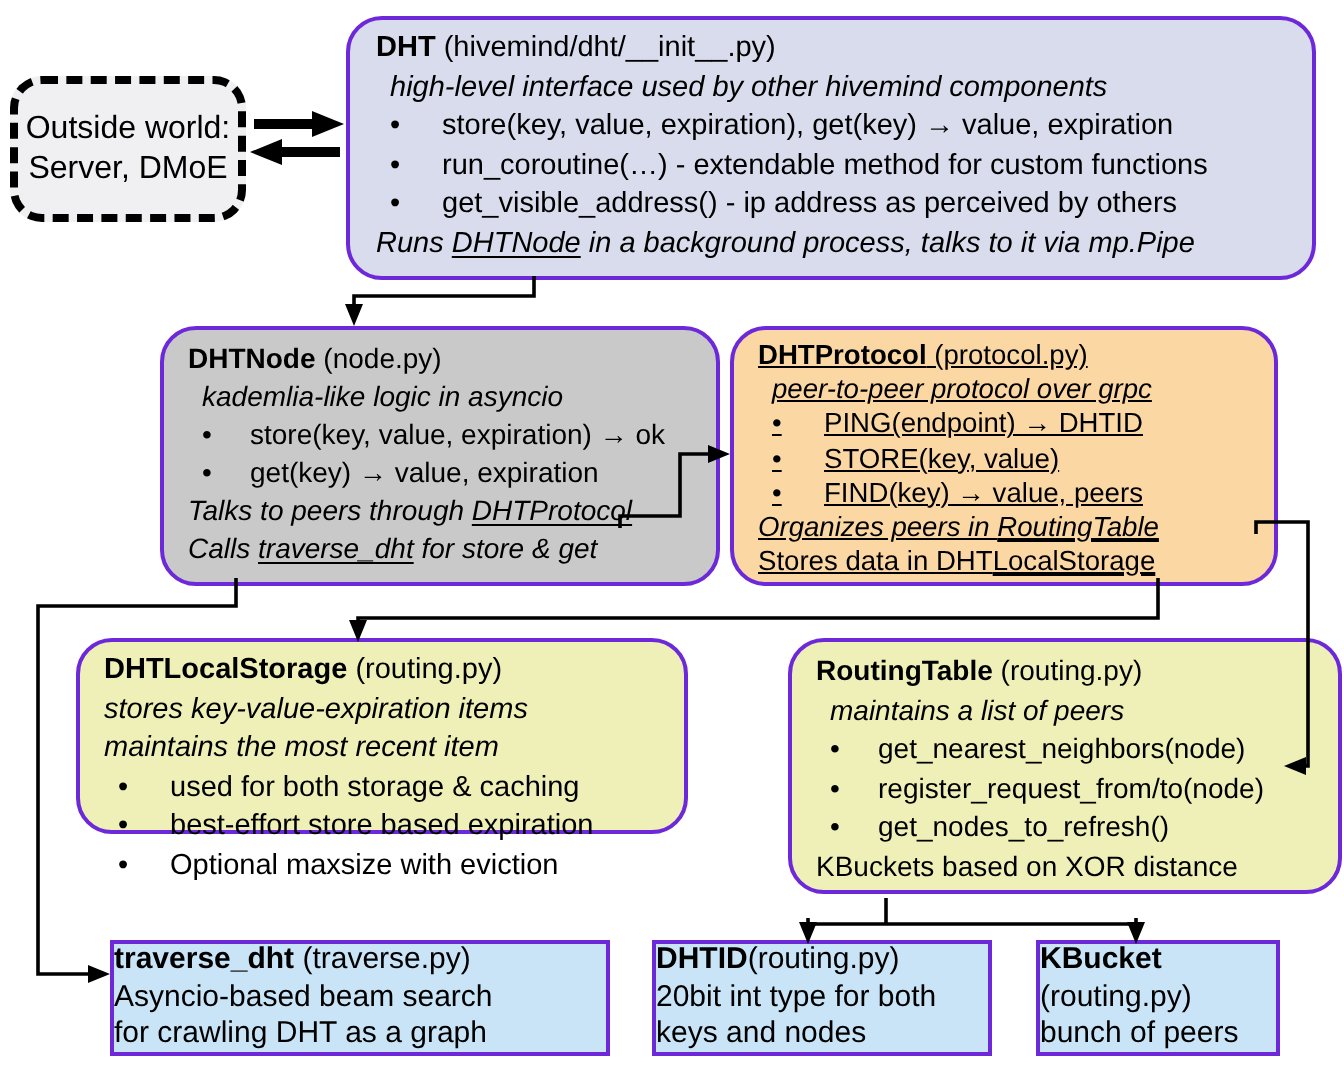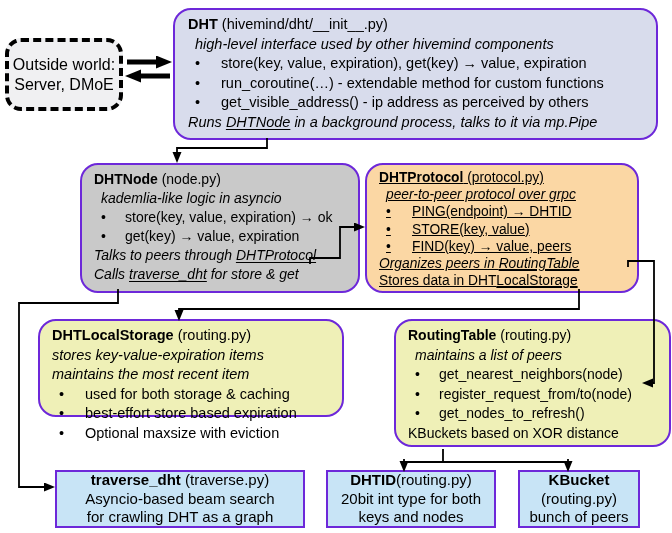--- a/index.html
+++ b/index.html
@@ -33,21 +33,21 @@
   .outside {
     left:5px; top:38px; width:118px; height:73px;
     border:4px dashed #000; border-radius:16px; background:var(--out);
     display:flex; flex-direction:column; align-items:center; justify-content:center;
     font-size:16px; line-height:20px; text-align:center;
   }
 
   
   .sq {
     border-radius:0; background:var(--blue);
-    display:flex; flex-direction:column; align-items:center; justify-content:center;
+    display:flex; flex-direction:column; align-items:flex-start; justify-content:center;
     text-align:center; font-size:15px; line-height:18.5px;
   }
   .trav { left:55px;  top:470px; width:250px; height:58px; }
   .dhtid{ left:326px; top:470px; width:170px; height:58px; }
   .kb   { left:518px; top:470px; width:122px; height:58px; }
 
   .lines { position:absolute; left:0; top:0; z-index:5; pointer-events:none; }
 </style>
 </head>
 <body>

